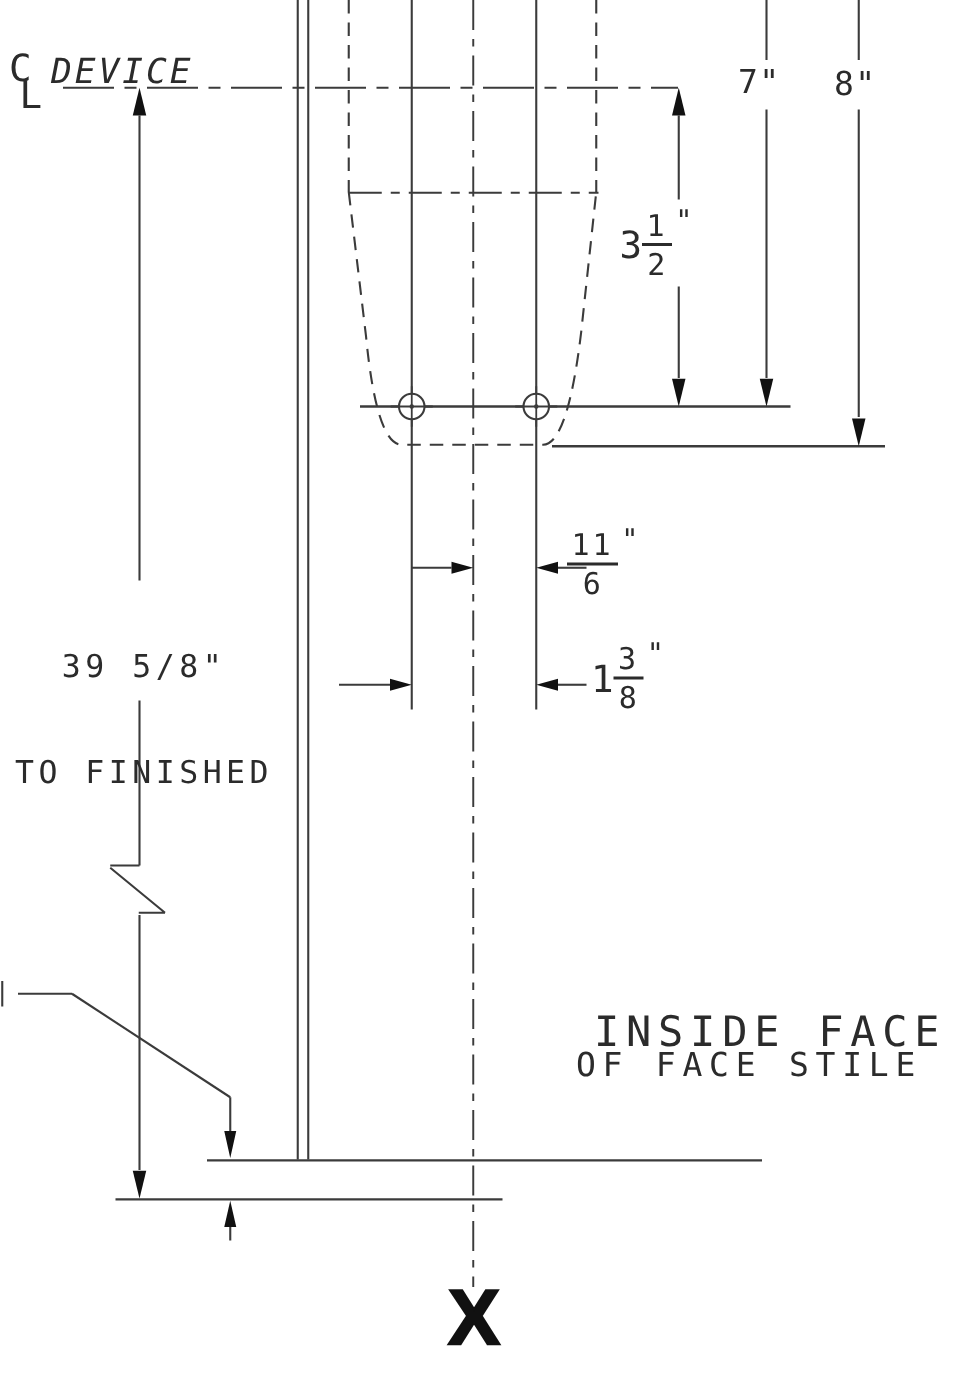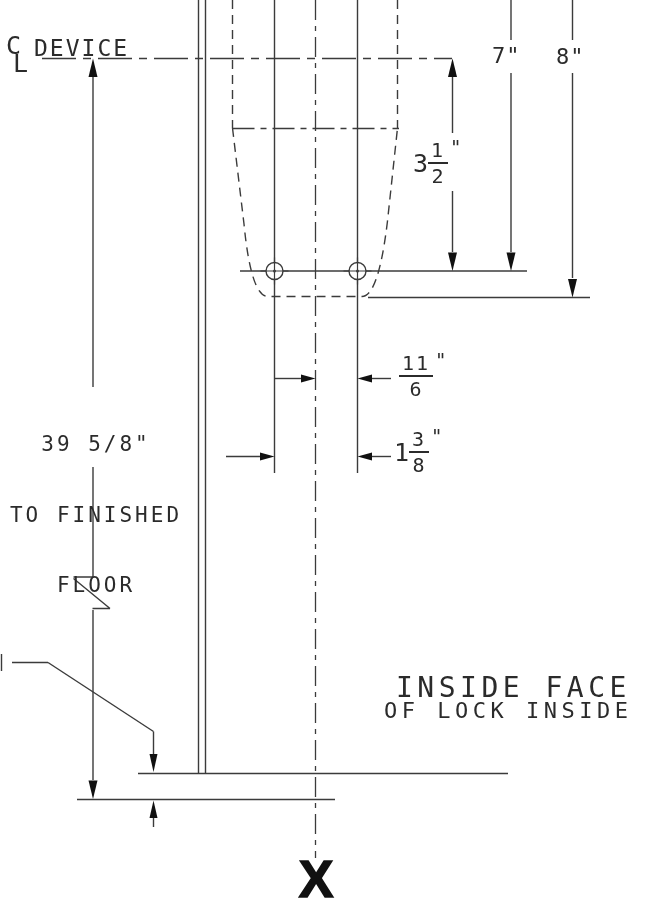--- a/index.html
+++ b/index.html
@@ -153,56 +153,55 @@
       <polygon points="153.5,772 149.5,754 157.5,754"></polygon>
       <polygon points="153.5,800.5 149.5,818 157.5,818"></polygon>
     </g>
   </svg>
 
   <div class="cad-text cl-symbol" style="left:0;top:0;">
     <span style="left:6px;top:33px;">C</span>
     <span style="left:13px;top:51px;">L</span>
   </div>
 
-  <div class="cad-text lbl" style="left:34px;top:37px;font-size:23px;">DEVICE</div>
+  <div class="cad-text lbl" style="left:34px;top:37px;font-size:23px;font-style:italic;">DEVICE</div>
 
   <div class="cad-text dim-num" style="left:492px;top:45px;">7"</div>
 
   <div class="cad-text dim-num" style="left:556px;top:46px;">8"</div>
 
   <div class="dim-frac" style="left:413px;top:139px;">
     <span class="whole">3</span>
     <span class="frac">
       <span class="num">1</span>
       <span class="den">2</span>
     </span>
     <span class="unit">"</span>
   </div>
 
-  <div class="dim-frac" style="left:399px;top:352px;">
+  <div class="dim-frac" style="left:378px;top:352px;">
     <span class="frac">
       <span class="num">11</span>
       <span class="den">6</span>
     </span>
     <span class="unit">"</span>
   </div>
 
   <div class="dim-frac" style="left:394px;top:428px;">
     <span class="whole">1</span>
     <span class="frac">
       <span class="num">3</span>
       <span class="den">8</span>
     </span>
     <span class="unit">"</span>
   </div>
 
   <div class="cad-text block-center" style="left:96px;top:386px;font-size:21px;letter-spacing:3px;line-height:23.5px;">
     <div>39 5/8"</div>
     <div>TO FINISHED</div>
-    <div>FLOOR</div>
   </div>
 
   <div class="cad-text" style="left:396px;top:671px;font-size:28px;letter-spacing:4.5px;">INSIDE FACE</div>
-  <div class="cad-text" style="left:384px;top:698px;font-size:22px;letter-spacing:4.5px;">OF LOCK INSIDE</div>
+  <div class="cad-text" style="left:384px;top:698px;font-size:22px;letter-spacing:4.5px;">OF FACE STILE</div>
 
   <div class="x-mark" style="left:316px;top:853px;">X</div>
 
 </div>
 
 </body></html>

